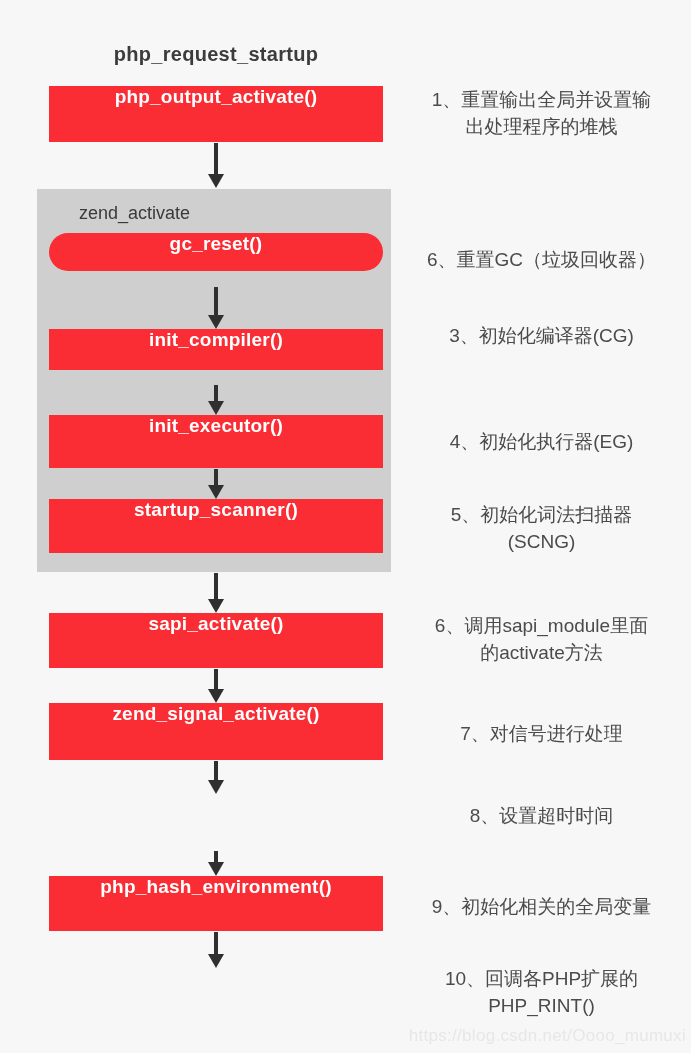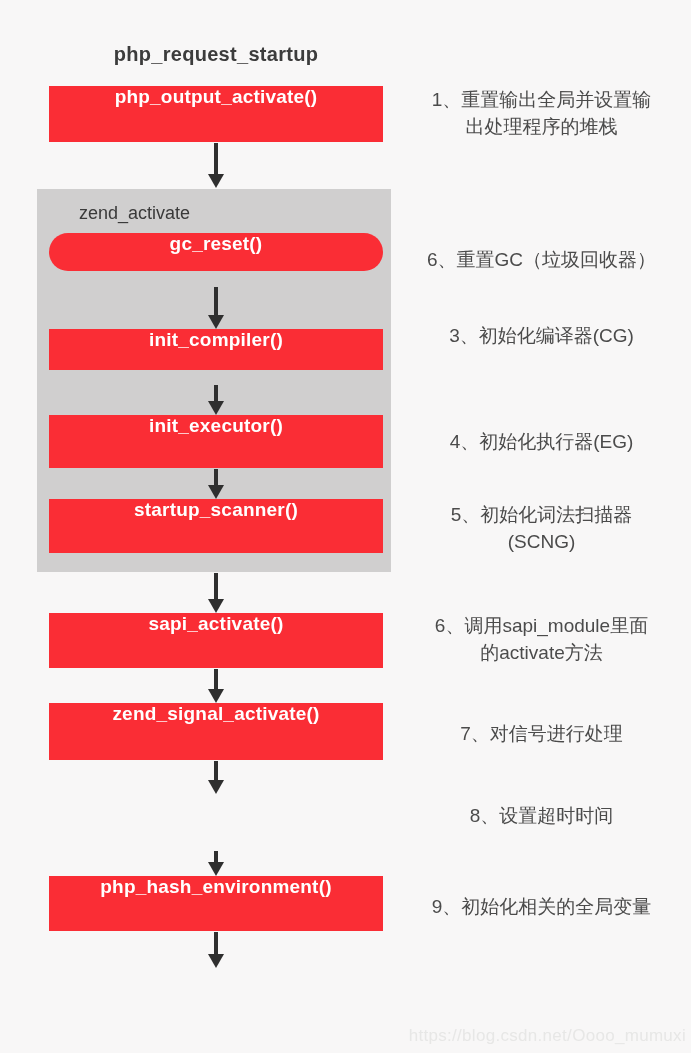--- a/index.html
+++ b/index.html
@@ -190,16 +190,18 @@
   <div class="annotation an2">6、重置GC（垃圾回收器）</div>
   <div class="annotation an3">3、初始化编译器(CG)</div>
   <div class="annotation an4">4、初始化执行器(EG)</div>
   <div class="annotation an5">5、初始化词法扫描器
 (SCNG)</div>
   <div class="annotation an6">6、调用sapi_module里面
 的activate方法</div>
   <div class="annotation an7">7、对信号进行处理</div>
   <div class="annotation an8">8、设置超时时间</div>
   <div class="annotation an9">9、初始化相关的全局变量</div>
+  <div class="annotation an10">10、回调各PHP扩展的
+PHP_RINT()</div>
 
   <div class="watermark">https://blog.csdn.net/Oooo_mumuxi</div>
 
 </div>
 
 </body></html>

